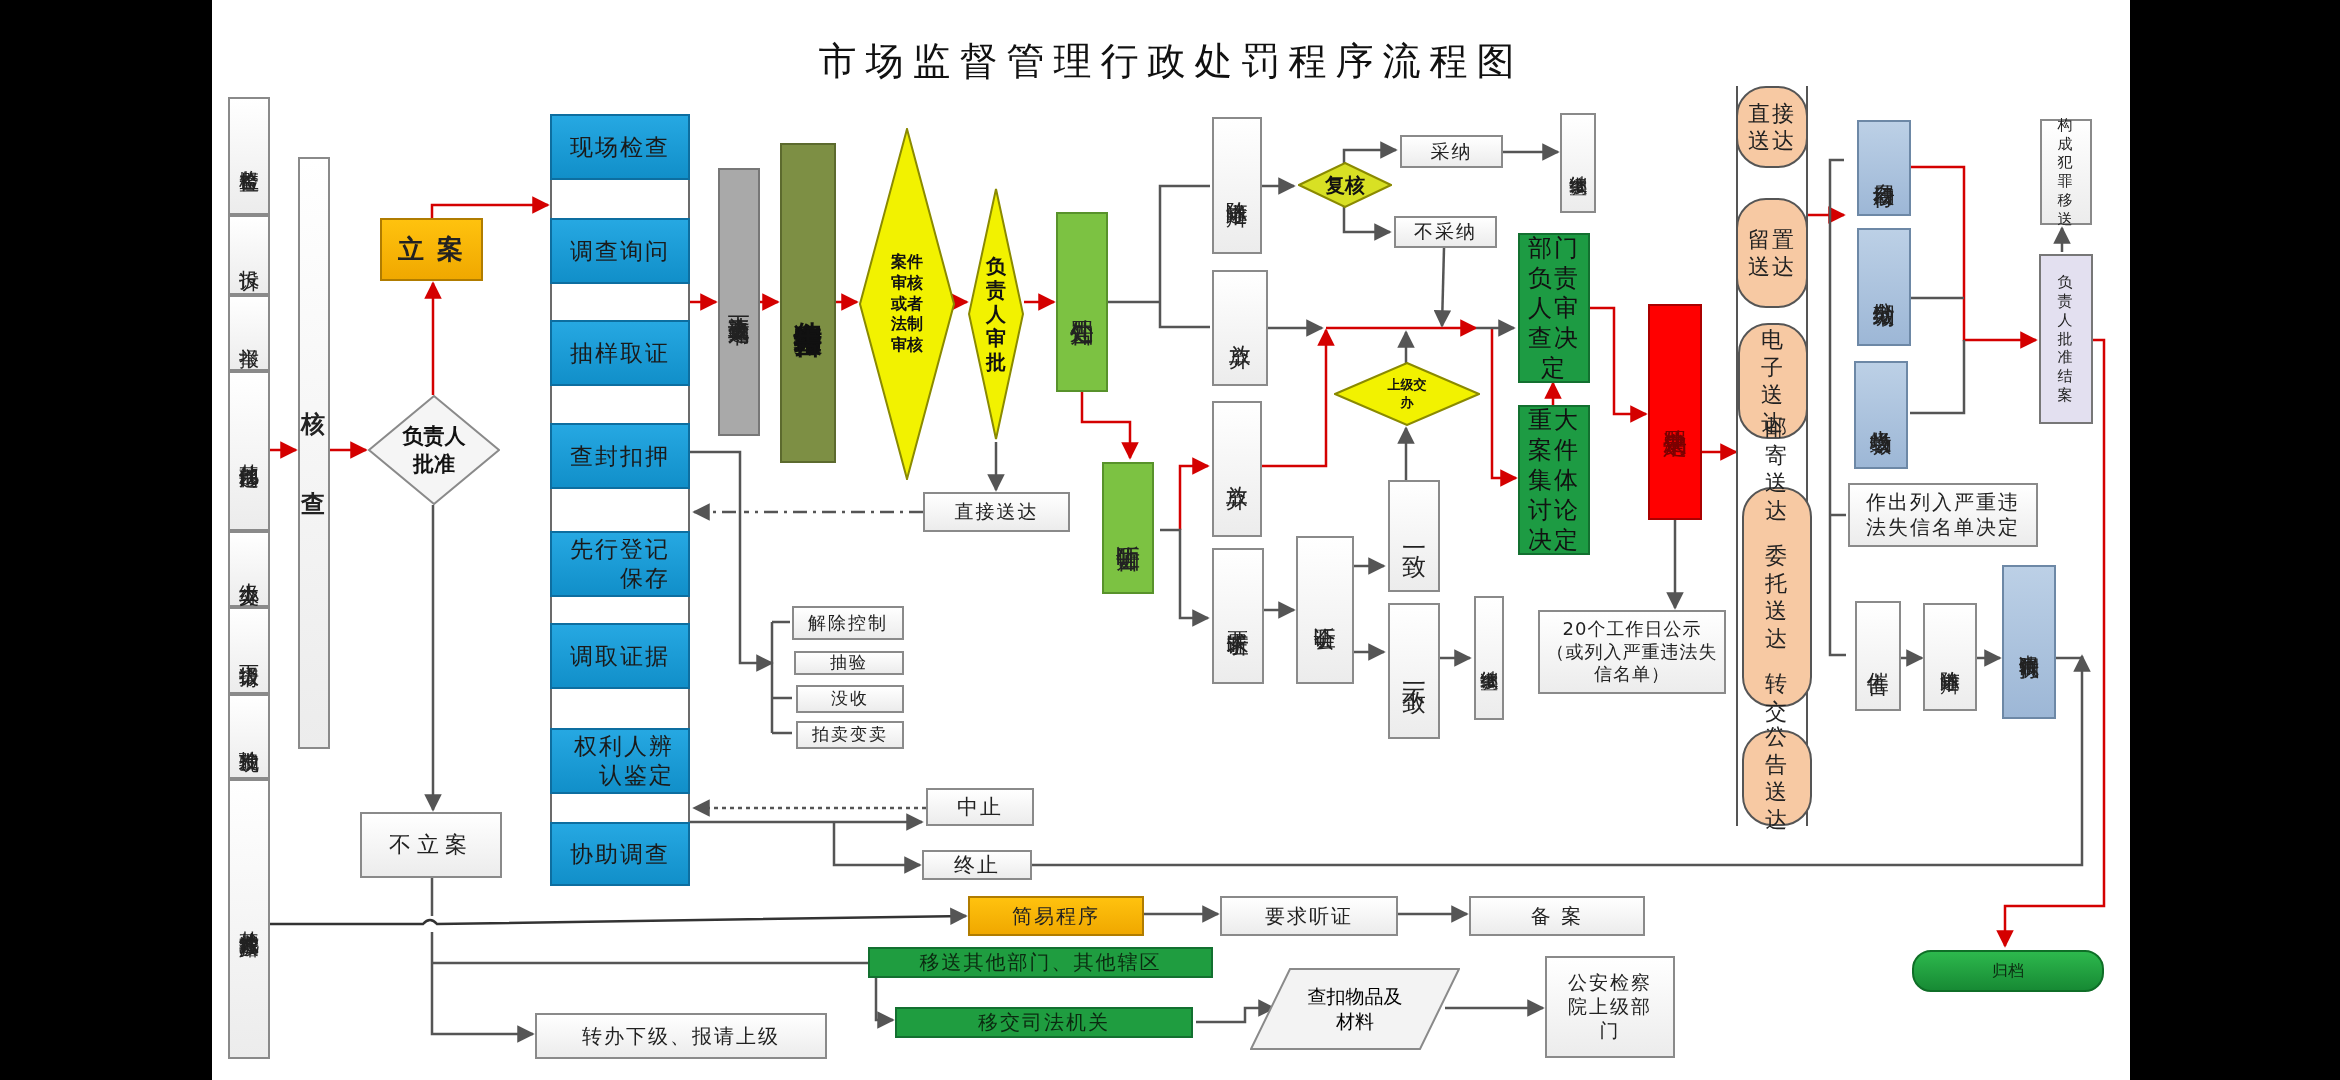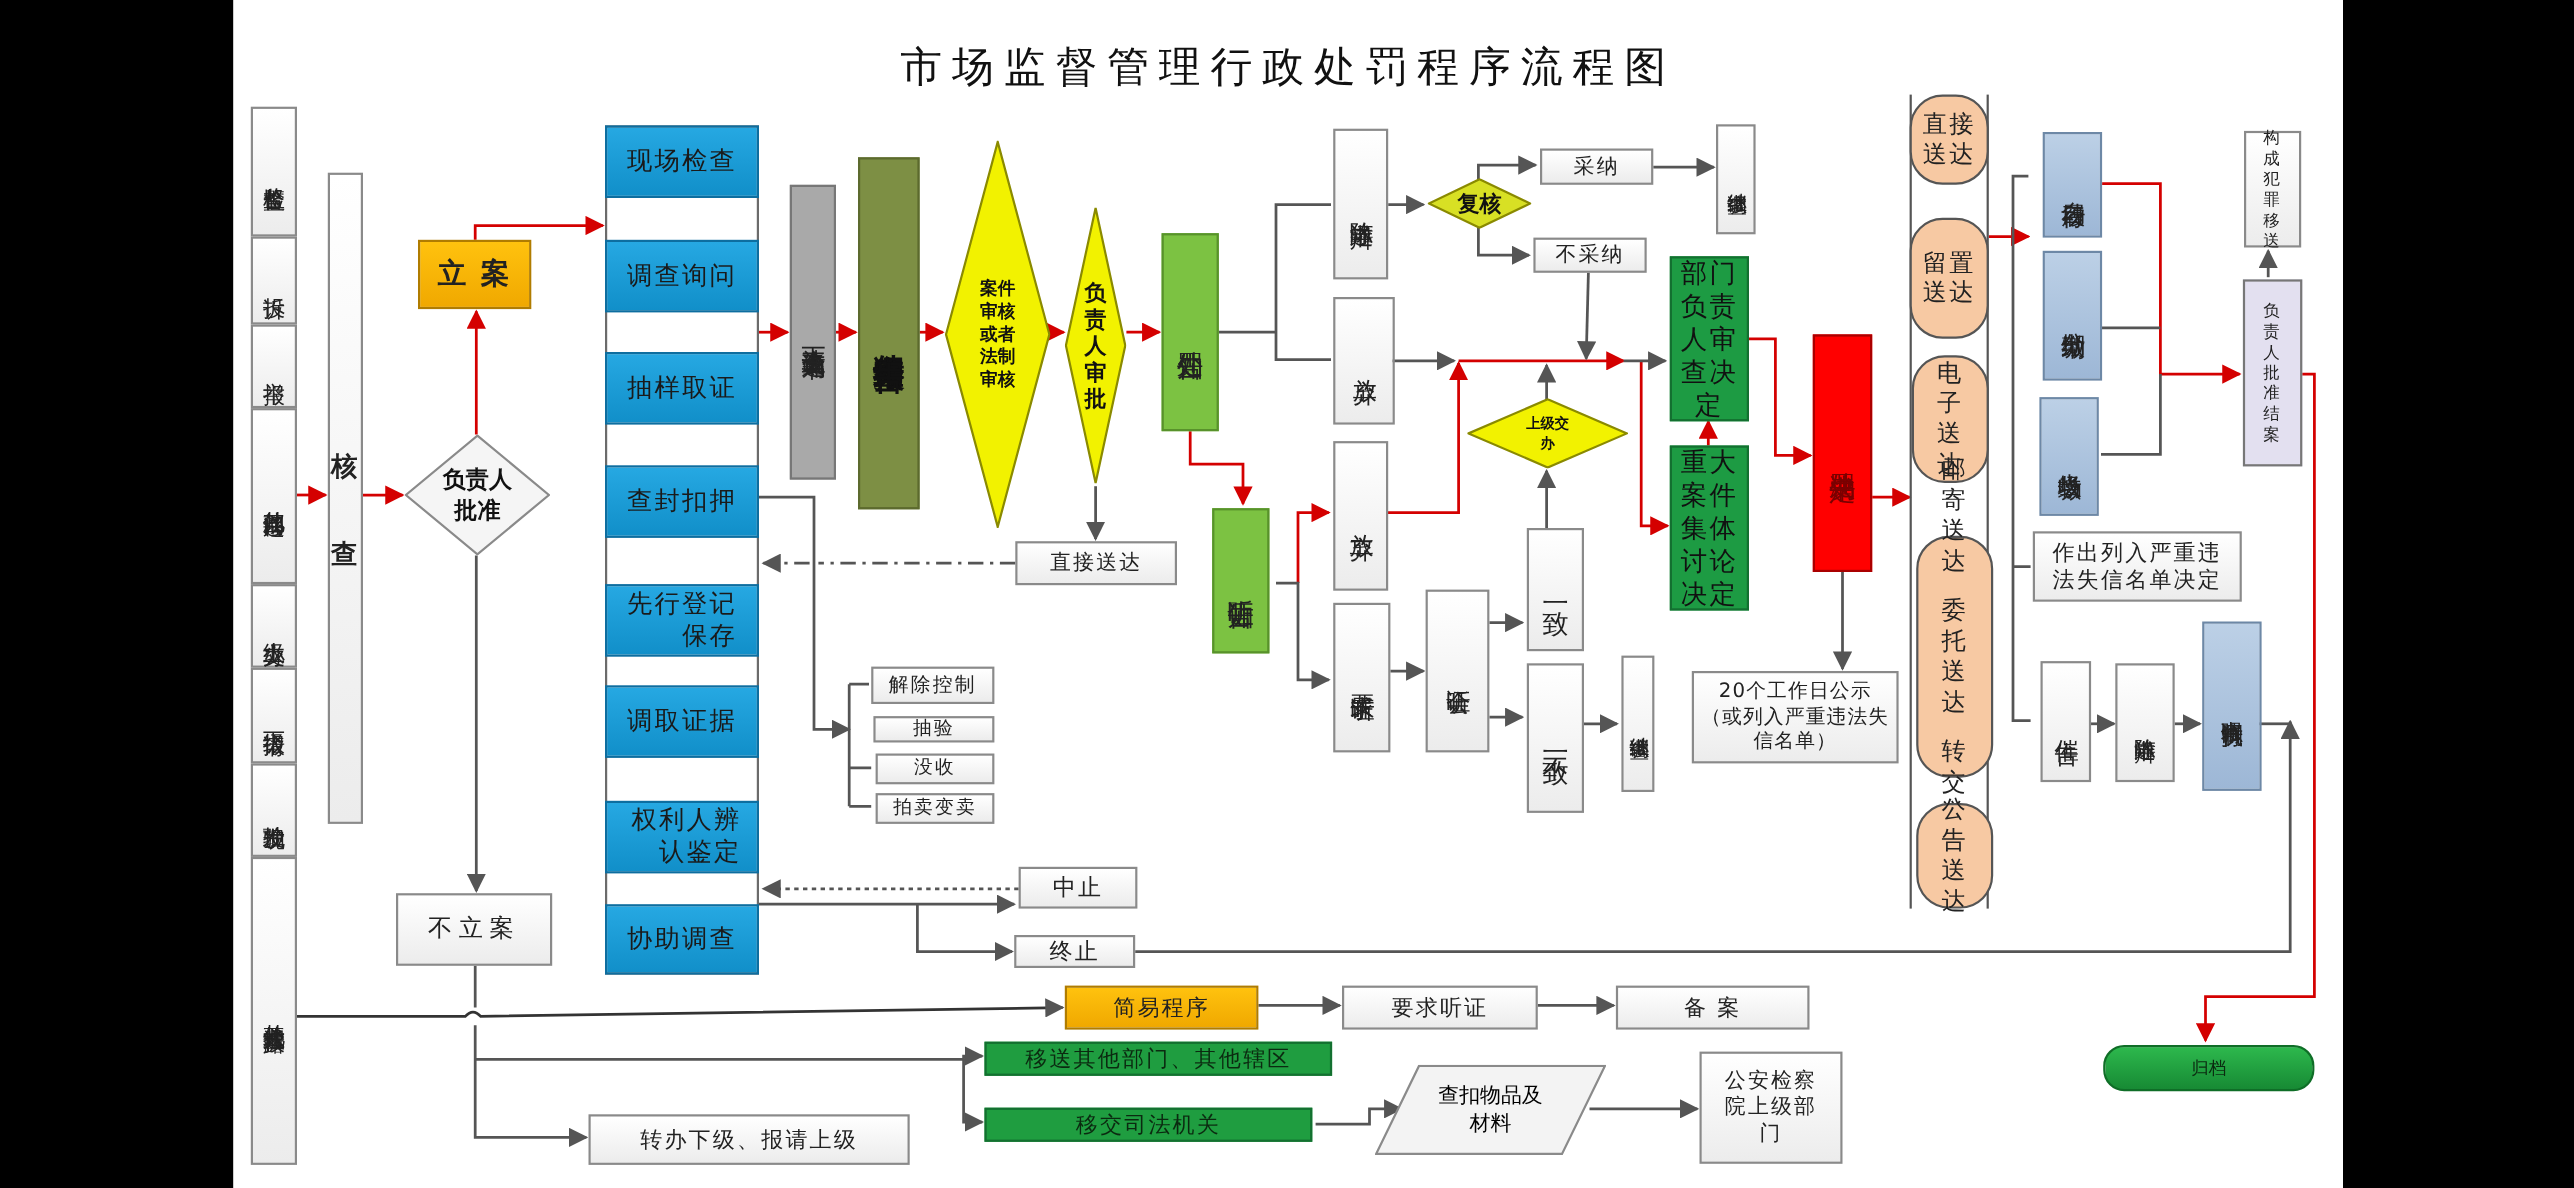--- a/index.html
+++ b/index.html
@@ -231,21 +231,21 @@
 <div class="box v" style="left:1923px;top:603px;width:54px;height:108px;font-size:20px;">陈述申辩</div>
 <div class="box steel v" style="left:2002px;top:565px;width:54px;height:154px;font-size:20px;">申请强制执行</div>
 
 <div class="box lav vwrap" style="left:2039px;top:254px;width:54px;height:170px;padding:0 10px;">负责人批准结案</div>
 <div class="box vwrap" style="left:2040px;top:119px;width:52px;height:106px;font-size:15px;padding:0 8px;">构成犯罪移送</div>
 <div class="pill">归档</div>
 
 <div class="box amber2" style="left:968px;top:896px;width:176px;height:40px;">简易程序</div>
 <div class="box" style="left:1220px;top:896px;width:178px;height:40px;font-size:20px;">要求听证</div>
 <div class="box" style="left:1469px;top:896px;width:176px;height:40px;font-size:20px;">备 案</div>
-<div class="box green-bar" style="left:895px;top:947px;width:316px;height:31px;">移送其他部门、其他辖区</div>
+<div class="box green-bar" style="left:868px;top:947px;width:345px;height:31px;">移送其他部门、其他辖区</div>
 <div class="box green-bar" style="left:895px;top:1007px;width:298px;height:31px;">移交司法机关</div>
 <div class="para">
   <svg viewBox="0 0 210 82" preserveAspectRatio="none">
       <polygon points="40,1 209,1 170,81 1,81" fill="#f3f3f3" stroke="#8a8a8a" stroke-width="2"></polygon>
     </svg>
   <span style="width:100px;">查扣物品及材料</span>
 </div>
 <div class="box" style="left:1545px;top:956px;width:130px;height:102px;font-size:19px;padding:0 14px;">公安检察院上级部门</div>
 <div class="box" style="left:535px;top:1013px;width:292px;height:46px;font-size:20px;">转办下级、报请上级</div>
 

